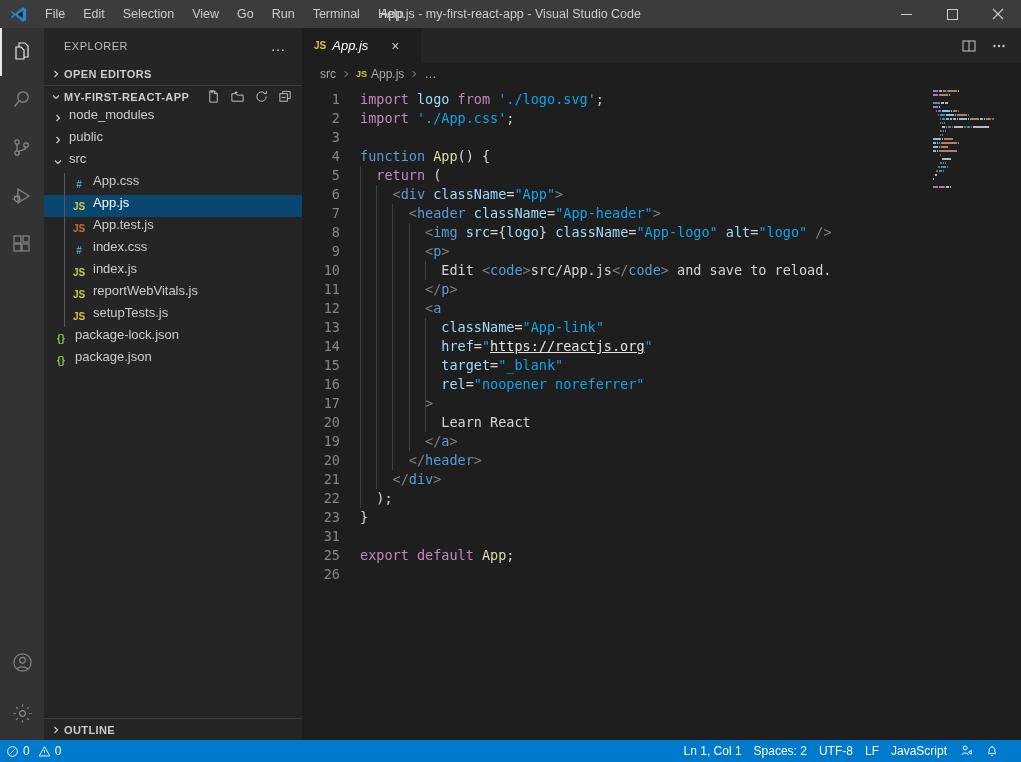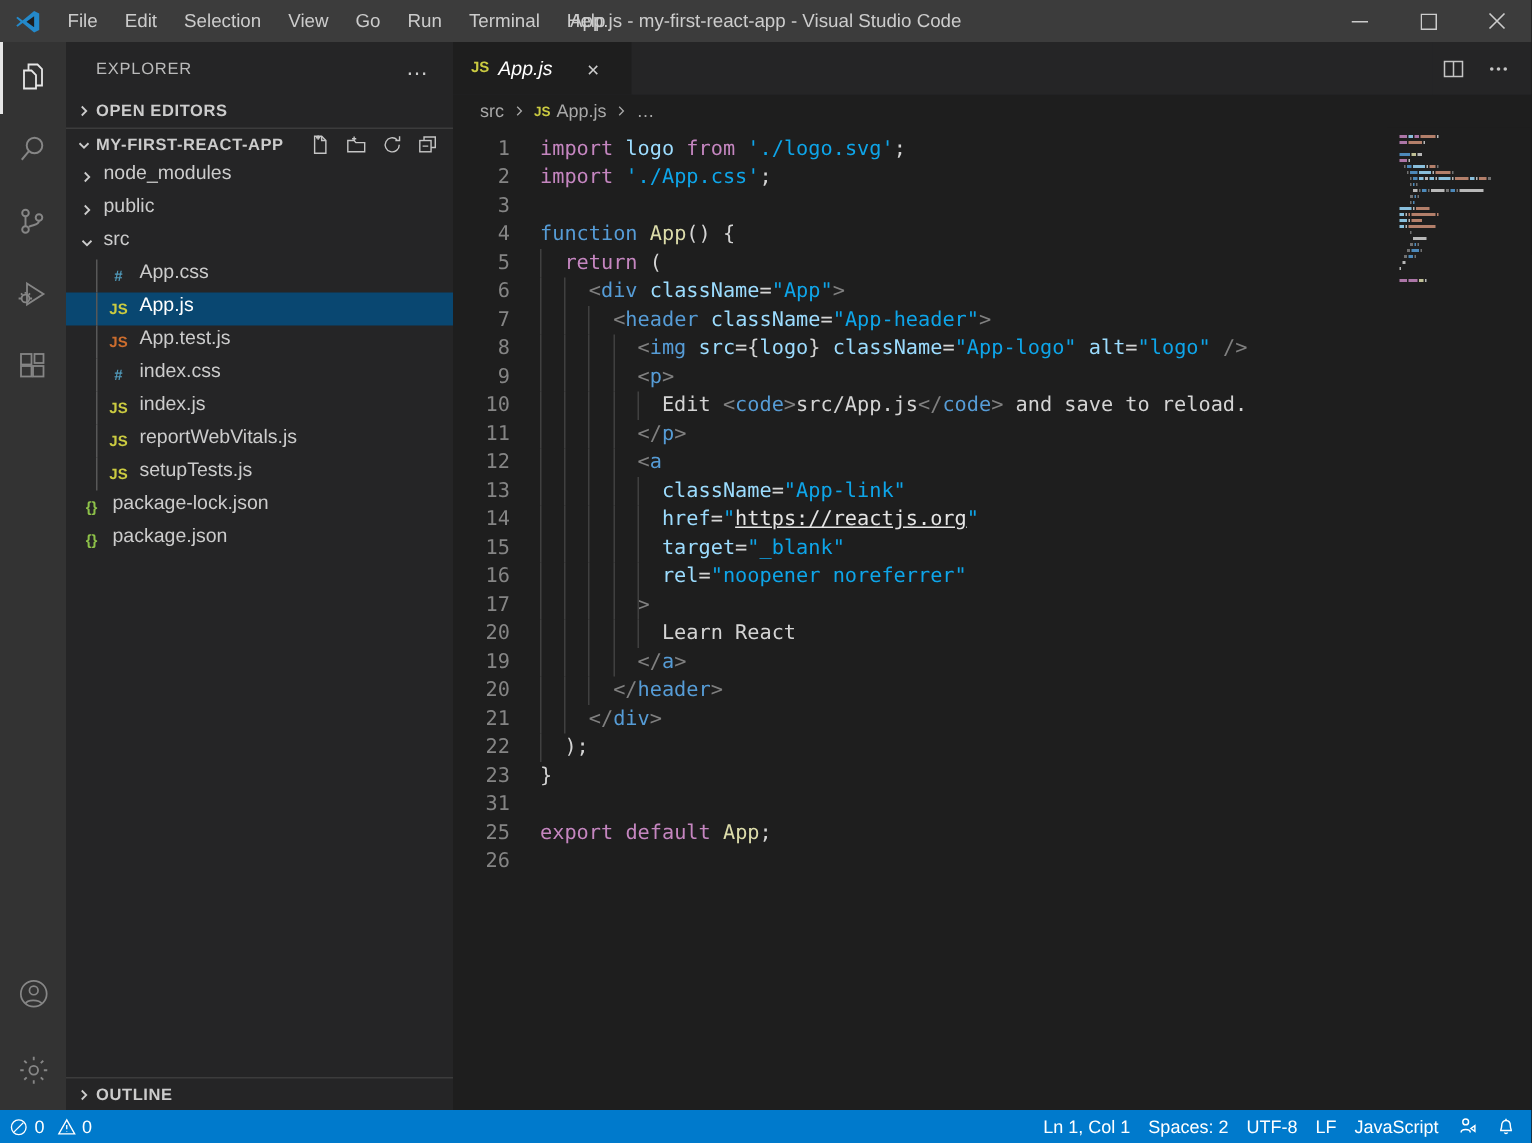--- a/index.html
+++ b/index.html
@@ -144,21 +144,21 @@
   .t-punc  { color:#808080; }
   .t-plain { color:#d4d4d4; }
   .t-link  { color:#e5e5e5; text-decoration: underline; }
 
   
   .statusbar {
     height: 22px; flex: 0 0 22px; background: #007acc; display: flex; align-items: center;
     color: #ffffff; font-size: 12px;
   }
   .sb-item { display:flex; align-items:center; height:22px; padding: 0 6px; gap:4px; white-space:nowrap; }
-  .sb-right { margin-left: auto; display:flex; align-items:center; padding-right: 4px; }
+  .sb-right { margin-left: auto; display:flex; align-items:center; padding-right: 16px; }
   svg { display:block; }
 </style>
 </head>
 <body>
 
 <div id="app">
 
   <div class="titlebar">
     <div class="vscode-logo">
       <svg width="17" height="17" viewBox="0 0 100 100">

